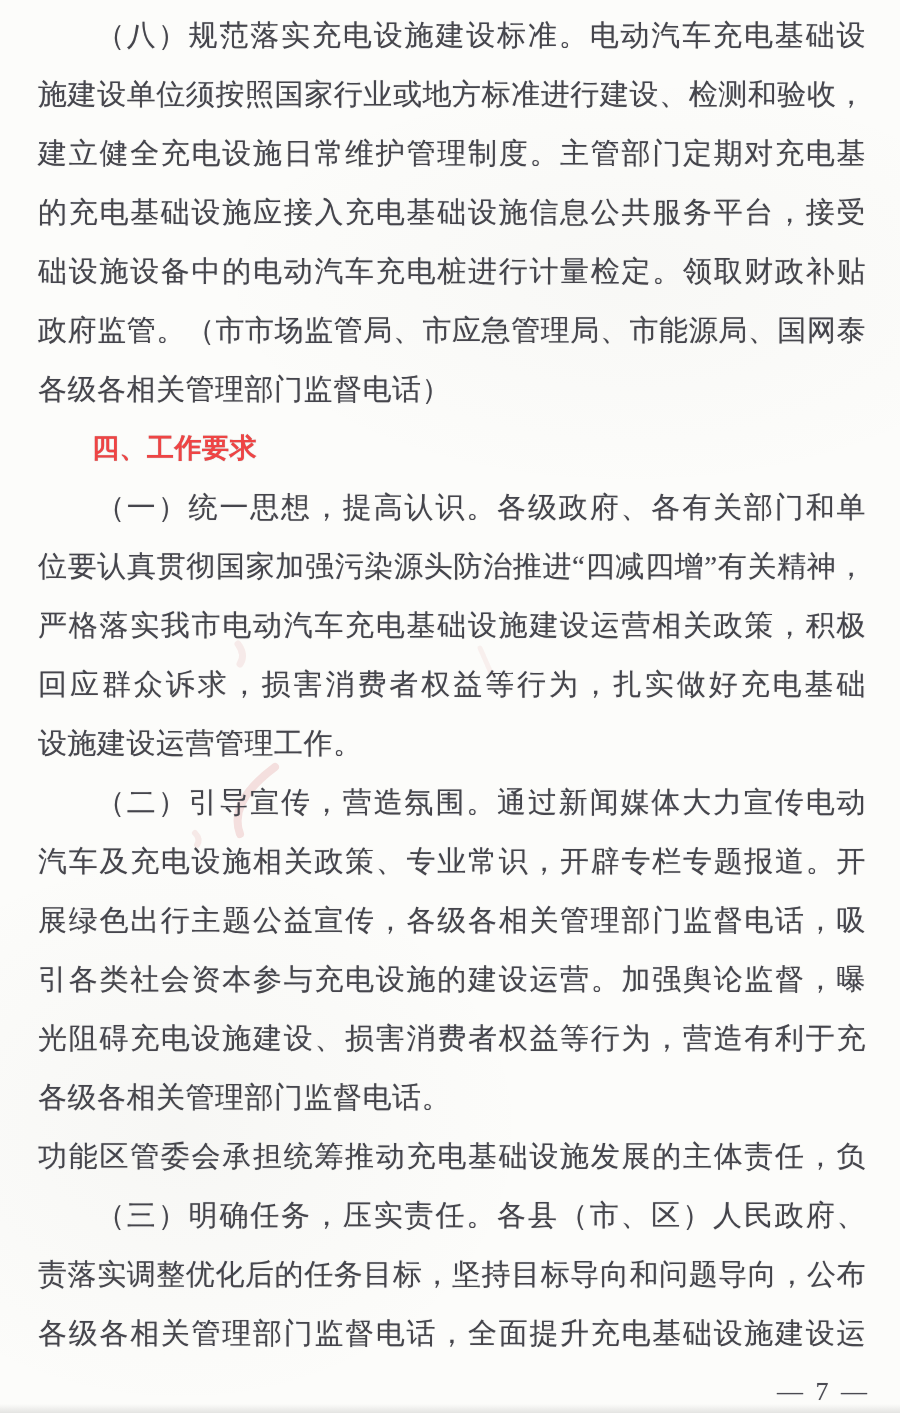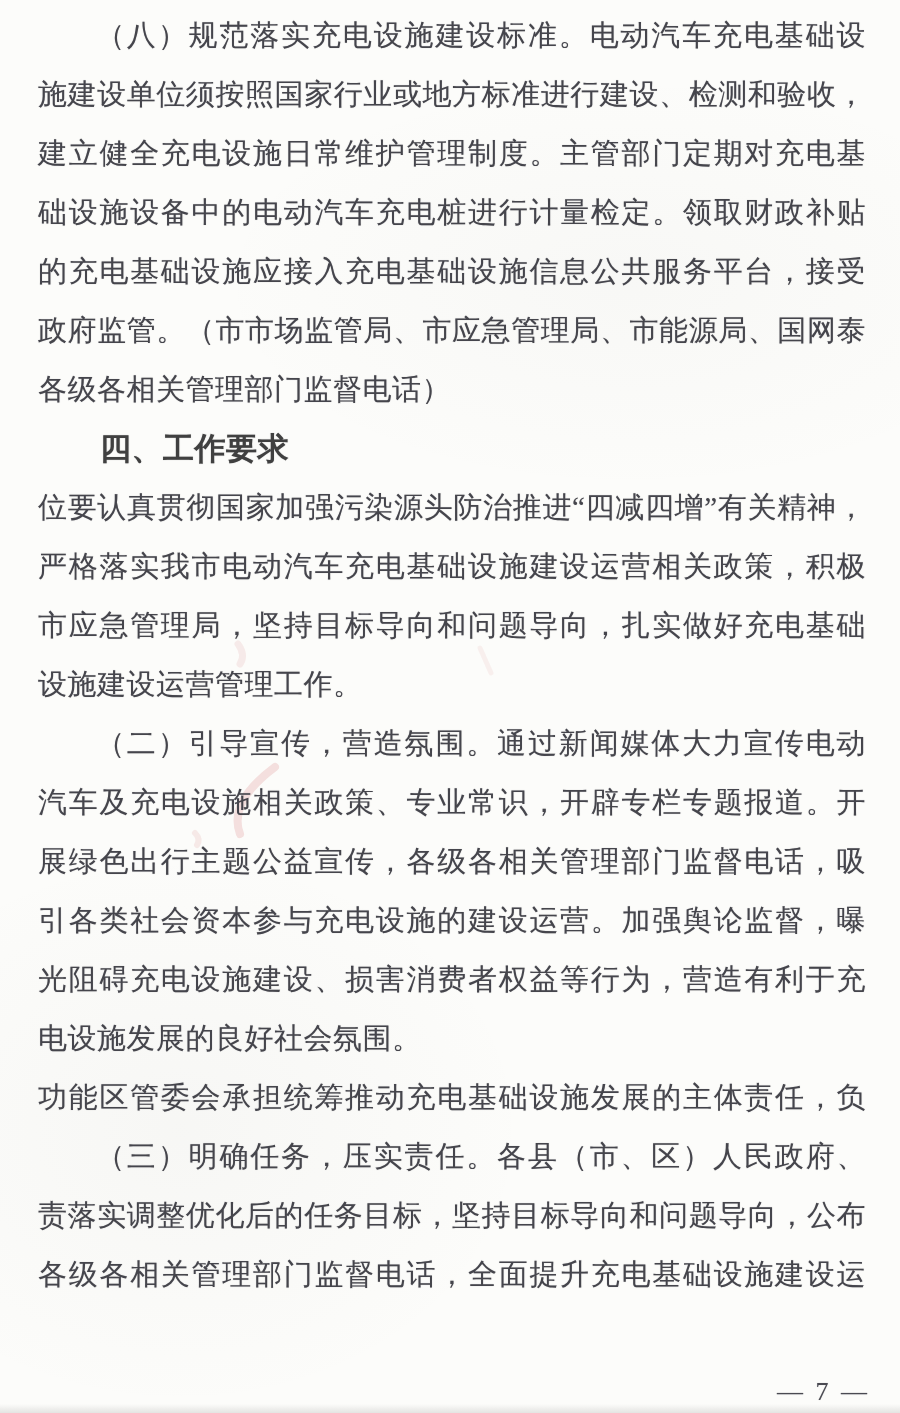--- a/index.html
+++ b/index.html
@@ -37,22 +37,22 @@
     white-space: nowrap;
     letter-spacing: 0.5px;
     color: #45454c;
     text-shadow: 0 0 1px rgba(70,70,75,0.35);
   }
   .line.short { text-align-last: left; }
   .line.indent { text-indent: 2em; }
   .line.heading {
     font-family: "Liberation Sans", sans-serif;
     font-weight: 700;
-    font-size: 31px;
-    color: #404040;
+    font-size: 27px;
+    color: #ef4444;
     text-align-last: left;
     text-shadow: 0 0 1px rgba(40,40,45,0.4);
   }
   .pageno {
     position: absolute;
     right: 30px; bottom: 6px;
     font-size: 26px;
     letter-spacing: 3px;
     color: #4a4a52;
     text-shadow: 0 0 1px rgba(70,70,75,0.35);
@@ -78,38 +78,39 @@
     <path d="M 125 147 Q 78 182 90 214" fill="none" stroke-width="8" stroke-linecap="round" opacity="0.30" stroke="#d98a8a"></path>
     <path d="M 88 24 Q 96 35 90 44" fill="none" stroke-width="7" stroke-linecap="round" opacity="0.18" stroke="#d98a8a"></path>
     <path d="M 45 213 Q 51 219 47 225" fill="none" stroke-width="6" stroke-linecap="round" opacity="0.20" stroke="#d98a8a"></path>
     <path d="M 330 28 L 341 53" fill="none" stroke-width="5" stroke-linecap="round" opacity="0.13" stroke="#d98a8a"></path>
   </svg>
 
   <div class="content">
     <div class="line indent">（八）规范落实充电设施建设标准。电动汽车充电基础设</div>
     <div class="line">施建设单位须按照国家行业或地方标准进行建设、检测和验收，</div>
     <div class="line">建立健全充电设施日常维护管理制度。主管部门定期对充电基</div>
+    <div class="line">的充电基础设施应接入充电基础设施信息公共服务平台，接受</div>
     <div class="line">础设施设备中的电动汽车充电桩进行计量检定。领取财政补贴</div>
-    <div class="line">的充电基础设施应接入充电基础设施信息公共服务平台，接受</div>
     <div class="line">政府监管。（市市场监管局、市应急管理局、市能源局、国网泰</div>
     <div class="line short">各级各相关管理部门监督电话）</div>
 
     <div class="line heading indent">四、工作要求</div>
 
+    <div class="line indent">（一）统一思想，提高认识。各级政府、各有关部门和单</div>
     <div class="line">位要认真贯彻国家加强污染源头防治推进“四减四增”有关精神，</div>
     <div class="line">严格落实我市电动汽车充电基础设施建设运营相关政策，积极</div>
-    <div class="line">市应急管理局，坚持目标导向和问题导向，扎实做好充电基础</div>
+    <div class="line">回应群众诉求，损害消费者权益等行为，扎实做好充电基础</div>
     <div class="line short">设施建设运营管理工作。</div>
 
     <div class="line indent">（二）引导宣传，营造氛围。通过新闻媒体大力宣传电动</div>
     <div class="line">汽车及充电设施相关政策、专业常识，开辟专栏专题报道。开</div>
     <div class="line">展绿色出行主题公益宣传，各级各相关管理部门监督电话，吸</div>
     <div class="line">引各类社会资本参与充电设施的建设运营。加强舆论监督，曝</div>
     <div class="line">光阻碍充电设施建设、损害消费者权益等行为，营造有利于充</div>
-    <div class="line short">电设施发展的良好社会氛围。</div>
+    <div class="line short">各级各相关管理部门监督电话。</div>
 
     <div class="line">功能区管委会承担统筹推动充电基础设施发展的主体责任，负</div>
     <div class="line indent">（三）明确任务，压实责任。各县（市、区）人民政府、</div>
     <div class="line">责落实调整优化后的任务目标，坚持目标导向和问题导向，公布</div>
     <div class="line">各级各相关管理部门监督电话，全面提升充电基础设施建设运</div>
   </div>
 
   <div class="pageno">— 7 —</div>
 
   <div class="bottom-edge"></div>

